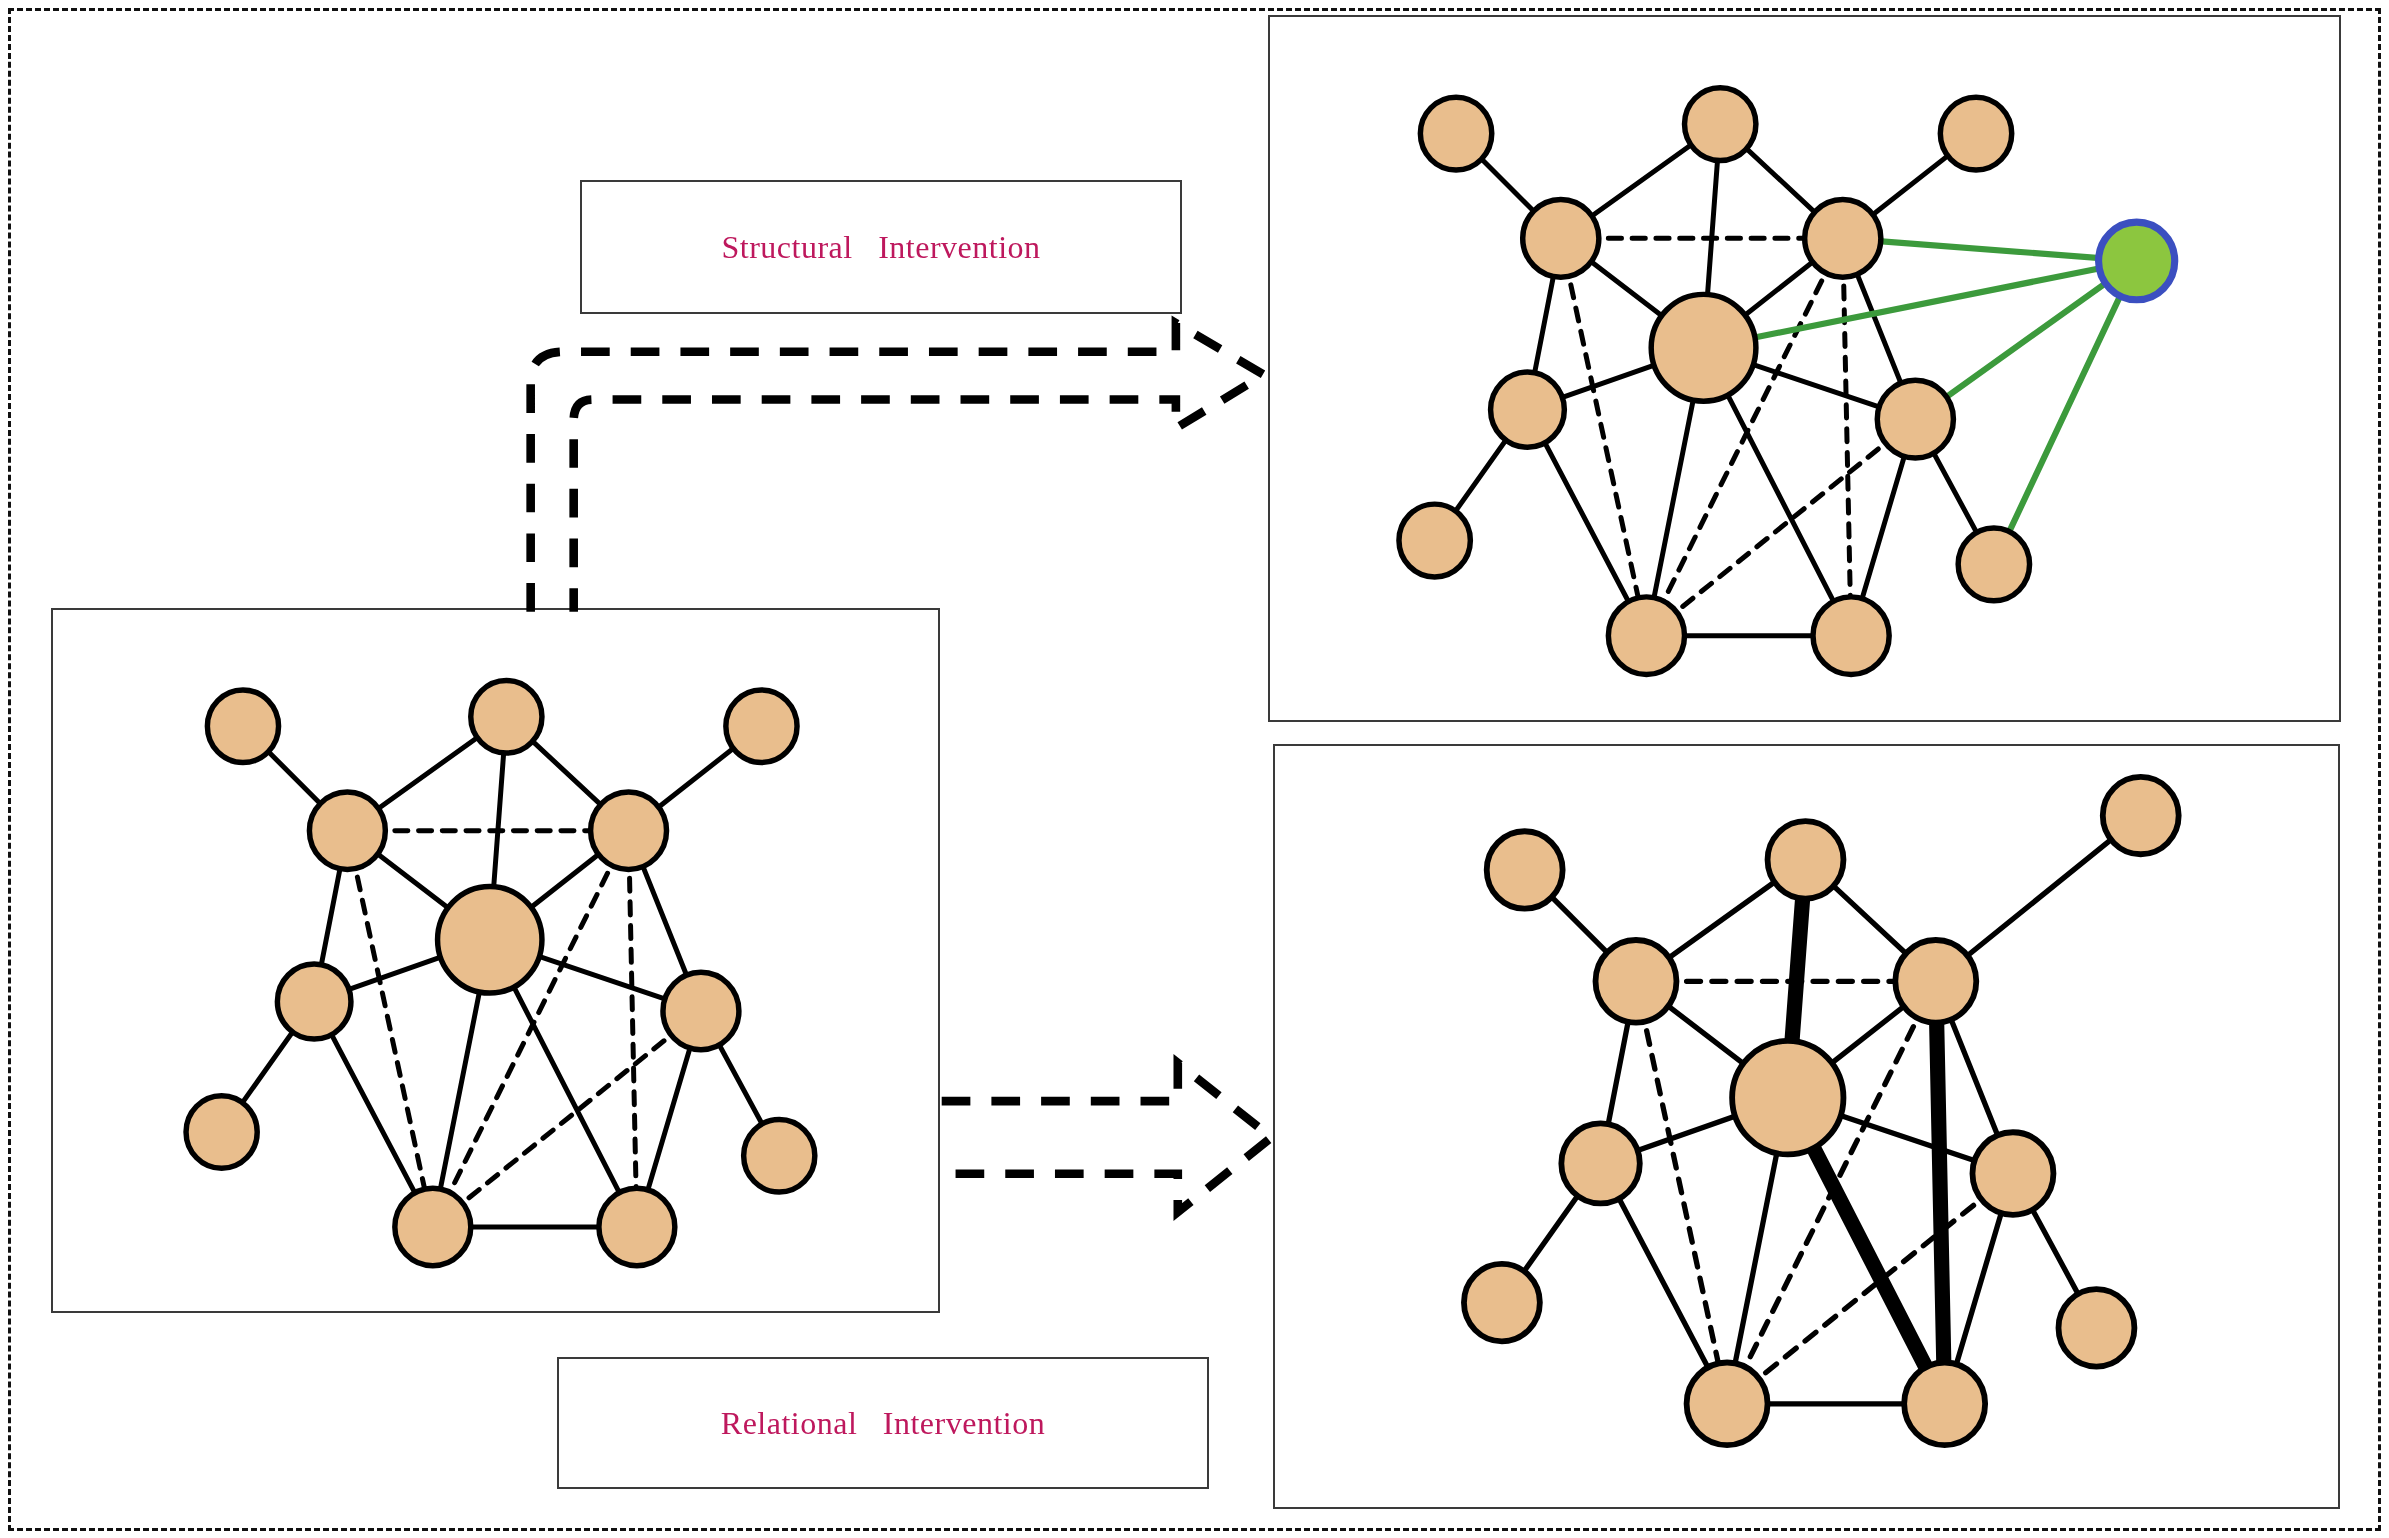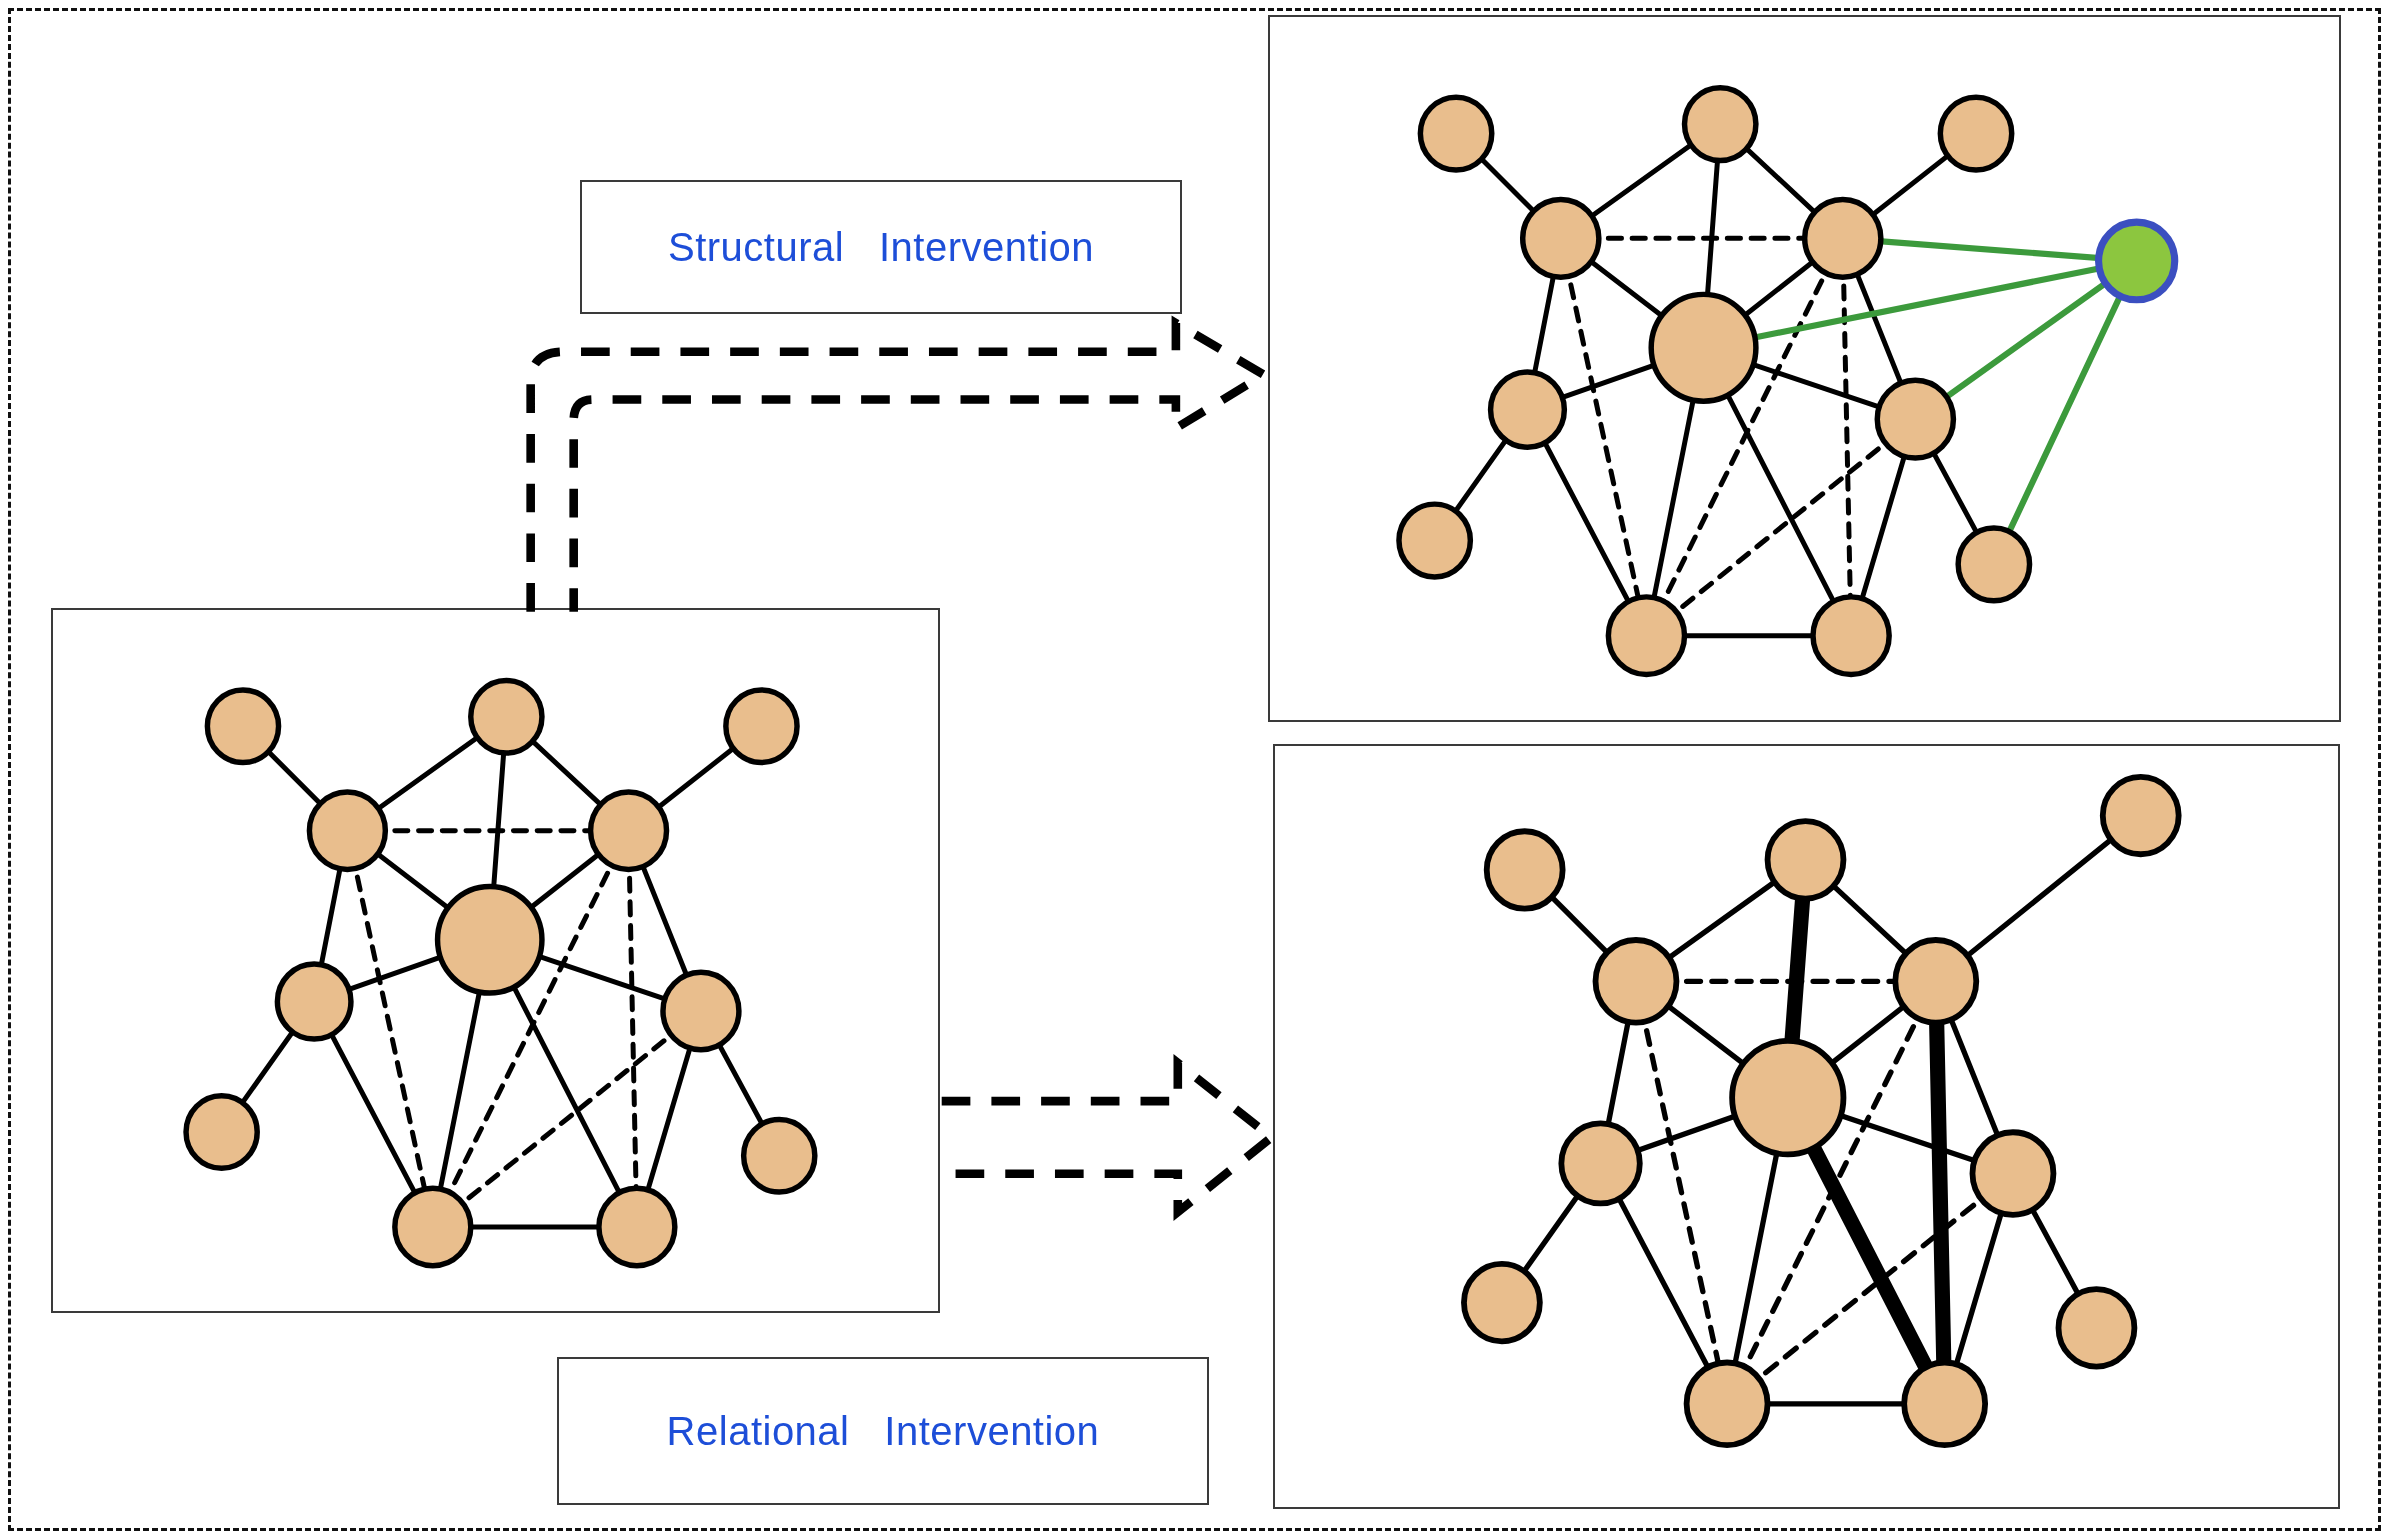--- a/index.html
+++ b/index.html
@@ -3,21 +3,21 @@
 <meta charset="utf-8">
 <style>
   html,body{margin:0;padding:0;background:#ffffff;}
   body{width:2390px;height:1538px;font-family:"Liberation Serif",serif;}
   #root{position:relative;width:2390px;height:1538px;background:#fff;box-sizing:border-box;}
   .outer-border{position:absolute;left:7.6px;top:7.6px;width:2373px;height:1523px;
       border:3.8px dashed #111;box-sizing:border-box;}
   .panel{position:absolute;background:#fff;border:2.9px solid #3a3a3a;box-sizing:border-box;}
   .label-box{position:absolute;background:#fff;border:2.9px solid #3a3a3a;box-sizing:border-box;
       display:flex;align-items:center;justify-content:center;}
-  .label-box span{font-family:Liberation Sans, sans-serif;font-size:40px;color:#1d4ed8;
+  .label-box span{font-family:Liberation Serif, serif;font-size:32px;color:#be185d;
       letter-spacing:0.5px;white-space:pre;}
   svg{display:block;}
   .arrow-layer{position:absolute;left:0;top:0;width:2390px;height:1538px;pointer-events:none;}
 </style>
 </head>
 <body>
 
 <div id="root">
 
   <div class="outer-border"></div>
@@ -144,21 +144,21 @@
         <ellipse cx="540" cy="460" rx="30" ry="30.6" fill="#e9be8d" stroke="#000000" stroke-width="4.6"></ellipse>
         <ellipse cx="248" cy="520" rx="32" ry="32.64" fill="#e9be8d" stroke="#000000" stroke-width="4.6"></ellipse>
         <ellipse cx="420" cy="520" rx="32" ry="32.64" fill="#e9be8d" stroke="#000000" stroke-width="4.6"></ellipse>
       </svg>
   </div>
 
   <div class="label-box" style="left:580px;top:180px;width:602px;height:134px;">
     <span>Structural   Intervention</span>
   </div>
 
-  <div class="label-box" style="left:557px;top:1357px;width:652px;height:148px;">
+  <div class="label-box" style="left:557px;top:1357px;width:652px;height:132px;">
     <span>Relational   Intervention</span>
   </div>
 
   <svg class="arrow-layer" viewBox="0 0 2500 1609">
 
     <path d="M 555 640 L 555 400 Q 555 368 590 368 L 1230 368
              L 1230 338 L 1322 392 L 1230 448 L 1230 418 L 620 418
              Q 600 418 600 440 L 600 640" fill="none" stroke="#000" stroke-width="9" stroke-dasharray="30 22" stroke-linecap="butt"></path>
 
     <path d="M 985 1152 L 1232 1152 L 1232 1112 L 1330 1190 L 1232 1268 L 1232 1228 L 985 1228" fill="none" stroke="#000" stroke-width="9" stroke-dasharray="30 22" stroke-linecap="butt"></path>

